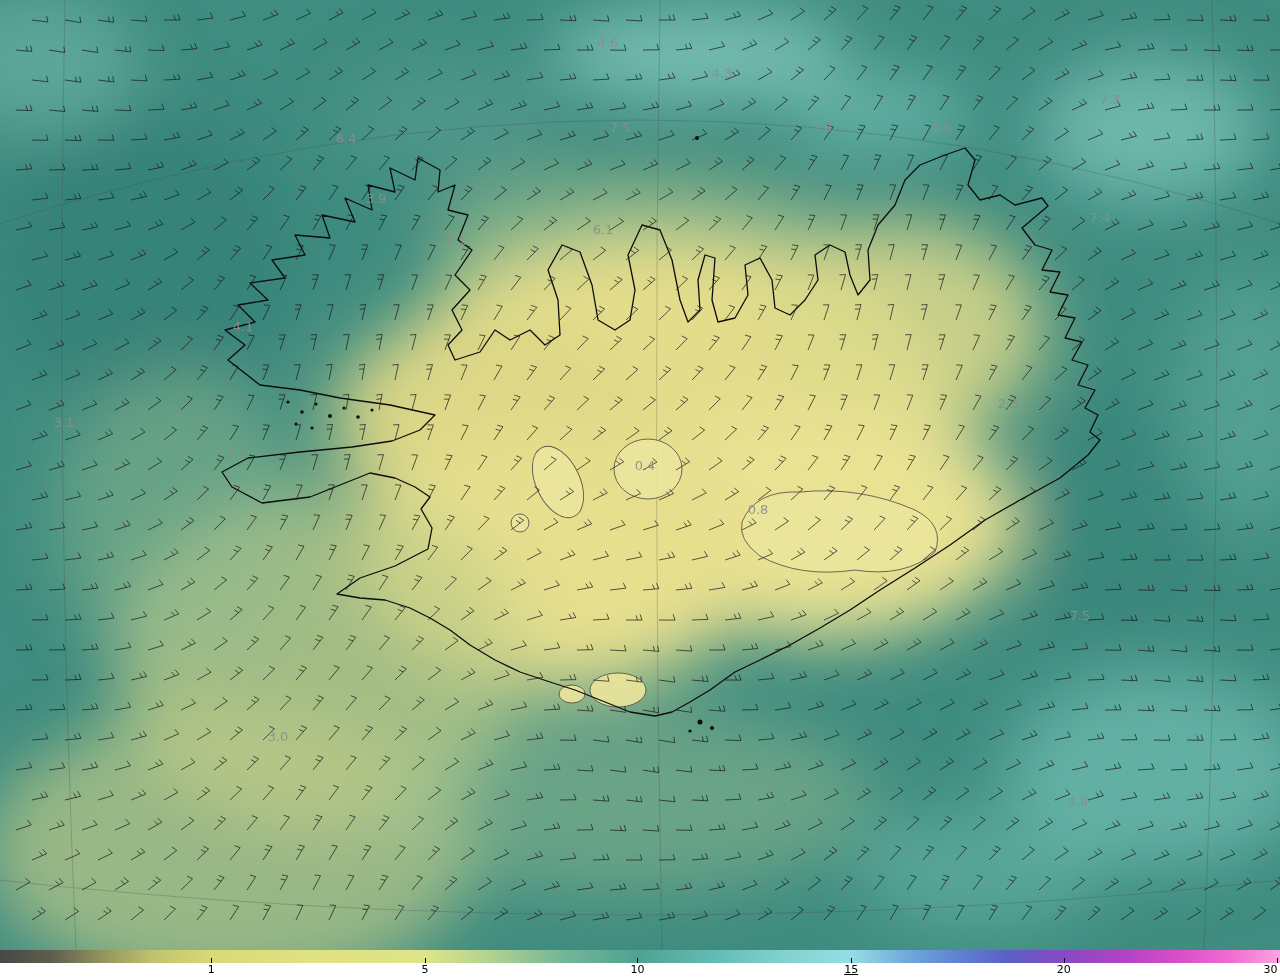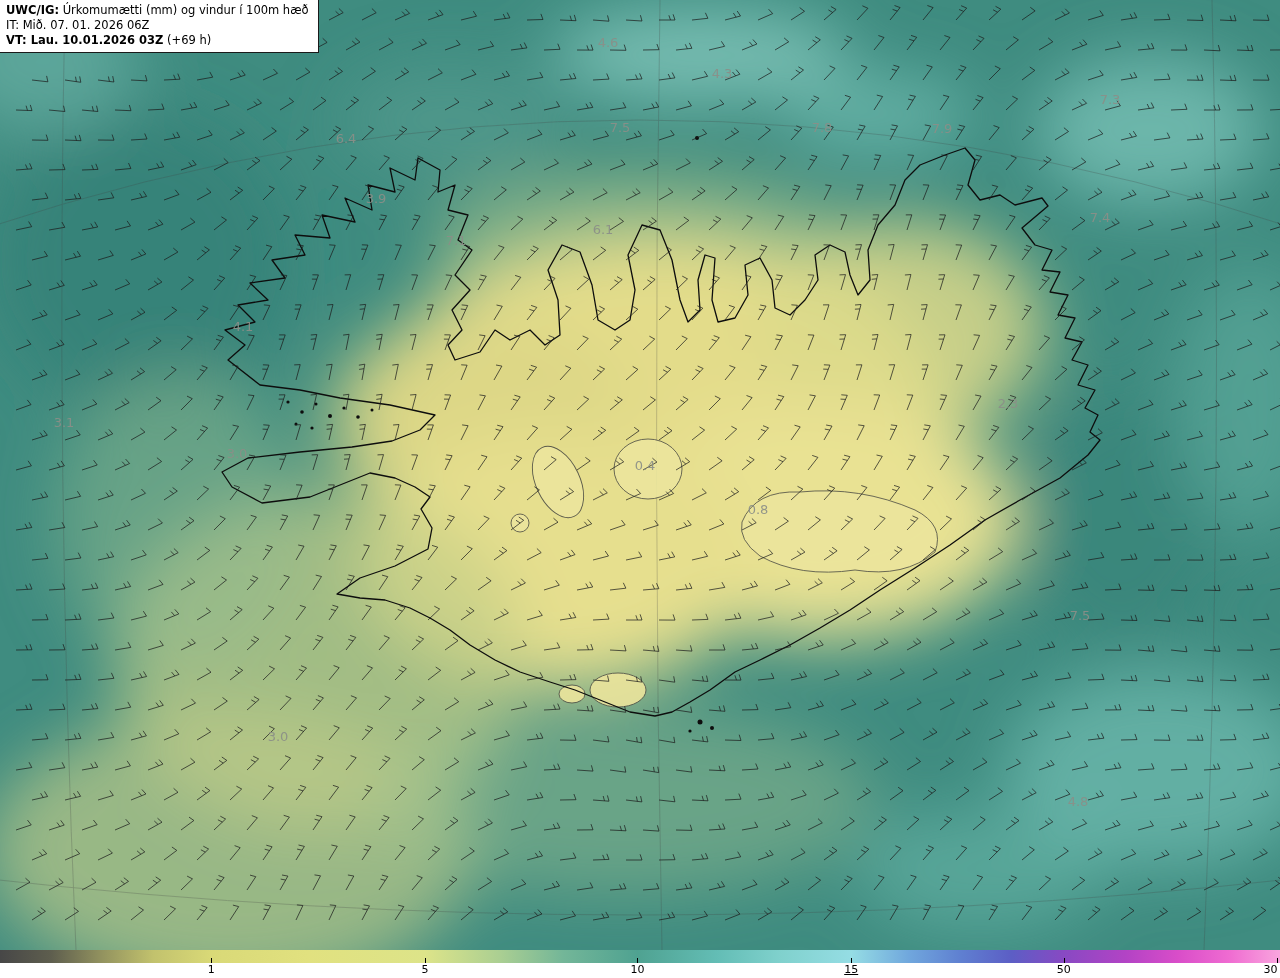--- a/index.html
+++ b/index.html
@@ -127,38 +127,33 @@
         <text x="64" y="427" fill="#8b8f88" font-size="13" text-anchor="middle" opacity="0.92">3.1</text>
         <text x="237" y="458" fill="#8b8f88" font-size="13" text-anchor="middle" opacity="0.92">3.0</text>
         <text x="645" y="470" fill="#8b8f88" font-size="13" text-anchor="middle" opacity="0.92">0.4</text>
         <text x="758" y="514" fill="#8b8f88" font-size="13" text-anchor="middle" opacity="0.92">0.8</text>
         <text x="1080" y="620" fill="#8b8f88" font-size="13" text-anchor="middle" opacity="0.92">7.5</text>
         <text x="278" y="741" fill="#8b8f88" font-size="13" text-anchor="middle" opacity="0.92">3.0</text>
         <text x="1078" y="806" fill="#8b8f88" font-size="13" text-anchor="middle" opacity="0.92">4.8</text>
       </g>
   </svg>
 
-  <div class="titlebox">
-    <div><span class="b">UWC/IG:</span><span> Úrkomumætti (mm) og vindur í 100m hæð</span></div>
-    <div>IT: Mið. 07. 01. 2026 06Z</div>
-    <div><span class="b">VT: Lau. 10.01.2026 03Z</span><span> (+69 h)</span></div>
-  </div>
 
   <div class="colorbar">
     <div class="cb-grad" id="cbgrad" style="background: linear-gradient(90deg, rgb(71, 71, 71) 0%, rgb(94, 94, 78) 4%, rgb(147, 147, 95) 8%, rgb(194, 194, 109) 12%, rgb(217, 217, 119) 16.5%, rgb(225, 225, 127) 24%, rgb(221, 228, 137) 33.2%, rgb(171, 207, 146) 39%, rgb(115, 182, 152) 44%, rgb(79, 162, 145) 49.8%, rgb(99, 189, 181) 56%, rgb(128, 209, 205) 61%, rgb(149, 221, 228) 66.5%, rgb(112, 167, 221) 71%, rgb(95, 128, 209) 75%, rgb(92, 94, 197) 79%, rgb(136, 73, 195) 83.1%, rgb(179, 67, 197) 88%, rgb(217, 77, 201) 92%, rgb(239, 107, 209) 96%, rgb(249, 165, 222) 100%);">
         <div class="cb-tickmark" style="left: 16.5%;"></div>
         <div class="cb-tickmark" style="left: 33.2%;"></div>
         <div class="cb-tickmark" style="left: 49.8%;"></div>
         <div class="cb-tickmark" style="left: 66.5%;"></div>
         <div class="cb-tickmark" style="left: 83.1%;"></div>
         <div class="cb-tickmark" style="left: 99.8%;"></div>
       </div>
     <div class="cb-labels" id="cblabels">
         <div class="cb-label" style="left: 16.5%;">1</div>
         <div class="cb-label" style="left: 33.2%;">5</div>
         <div class="cb-label" style="left: 49.8%; text-align: center;">10</div>
         <div class="cb-label" style="left: 66.5%; text-decoration: underline;">15</div>
-        <div class="cb-label" style="left: 83.1%;">50</div>
+        <div class="cb-label" style="left: 83.1%;">20</div>
         <div class="cb-label" style="left: 99.8%; transform: translateX(-100%);">30</div>
       </div>
   </div>
 
 </div>
 
 </body></html>

